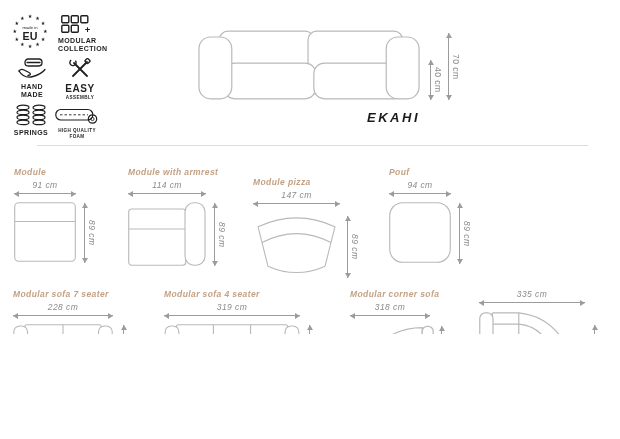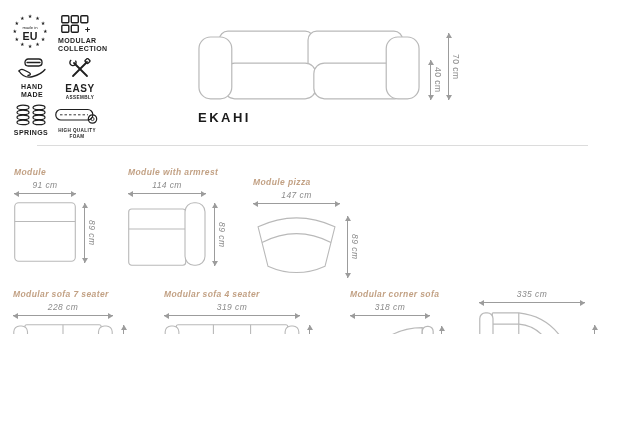--- a/index.html
+++ b/index.html
@@ -11,21 +11,21 @@
   .abs { position:absolute; }
 
   
   .feat { position:absolute; text-align:center; color:#1f1f1f; }
   .feat .ic { display:flex; justify-content:center; align-items:flex-end; }
   .feat-label { font-size:7px; font-weight:700; letter-spacing:.4px; line-height:1.2; color:#1f1f1f; margin-top:3px; }
   .feat-label.big { font-size:10px; letter-spacing:.6px; }
   .feat-label.tiny { font-size:4.6px; letter-spacing:.4px; }
 
   
-  .hero-name { font-size:13px; font-weight:700; letter-spacing:2.5px; color:#1b1b1b; text-align:left; }
+  .hero-name { font-size:13px; font-weight:700; letter-spacing:2.5px; color:#1b1b1b; text-align:right;font-style:italic; }
 
   
   .divider { position:absolute; left:37px; top:145px; width:551px; height:1px; background:#dcdcdc; }
 
   
   .dim-h { position:relative; height:1px; background:#9c9c9c; }
   .dim-h::before { content:""; position:absolute; left:0; top:-2.5px;
     border-top:3px solid transparent; border-bottom:3px solid transparent; border-right:5px solid #9c9c9c; }
   .dim-h::after { content:""; position:absolute; right:0; top:-2.5px;
     border-top:3px solid transparent; border-bottom:3px solid transparent; border-left:5px solid #9c9c9c; }
@@ -212,20 +212,32 @@
     <svg class="draw" width="87" height="65" viewBox="0 0 88 66" fill="none" stroke="#b9b9b9" stroke-width="1.1">
       <path d="M5,15 Q44,-3 83,15 L73,55 Q44,68 15,55 Z"></path>
       <path d="M9,31 Q44,13 79,31"></path>
     </svg>
     <div class="vdim" style="left:94px;top:39px;">
       <div class="dim-v" style="height:62px;"></div>
       <div class="vlabel">89 cm</div>
     </div>
   </div>
 
+  <div class="fig" style="left:389px;top:167px;width:62px;">
+    <div class="fig-title">Pouf</div>
+    <div class="dim-label">94 cm</div>
+    <div class="dim-h"></div>
+    <svg class="draw" width="62" height="61" viewBox="0 0 62 61" fill="none" stroke="#b9b9b9" stroke-width="1.1">
+      <rect x="0.7" y="0.7" width="60.6" height="59.6" rx="13"></rect>
+    </svg>
+    <div class="vdim" style="left:70px;top:36px;">
+      <div class="dim-v" style="height:61px;"></div>
+      <div class="vlabel">89 cm</div>
+    </div>
+  </div>
 
 
   <div class="fig" style="left:13px;top:289px;width:100px;">
     <div class="fig-title">Modular sofa 7 seater</div>
     <div class="dim-label">228 cm</div>
     <div class="dim-h"></div>
     <svg class="draw" width="100" height="45" viewBox="0 0 102 46" fill="#fff" stroke="#b9b9b9" stroke-width="1.1">
       <rect x="12" y="0.7" width="78" height="44.6" rx="2"></rect>
       <path d="M12,13 H90" fill="none"></path>
       <path d="M51,0.7 V45.3" fill="none"></path>

